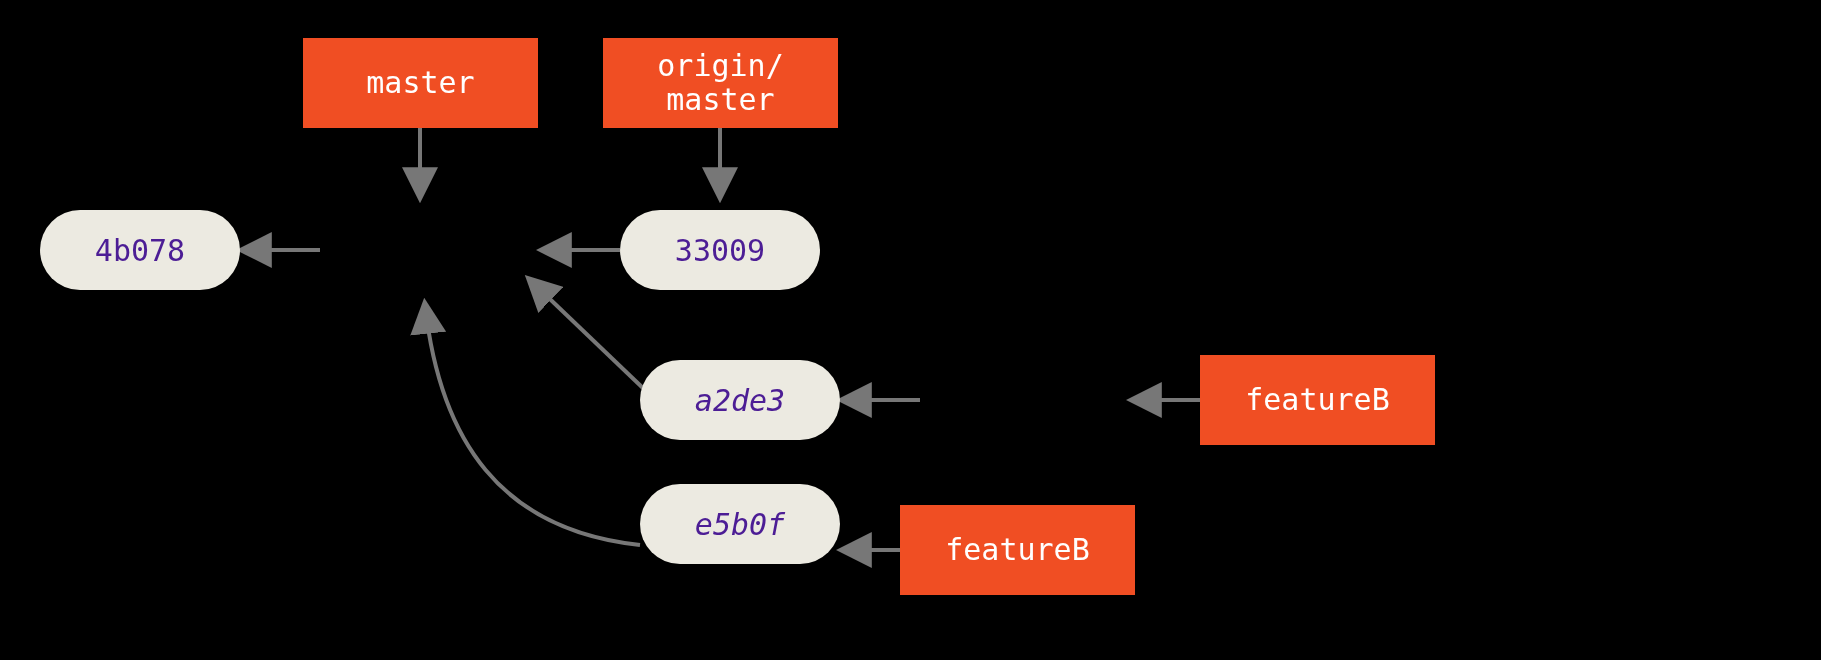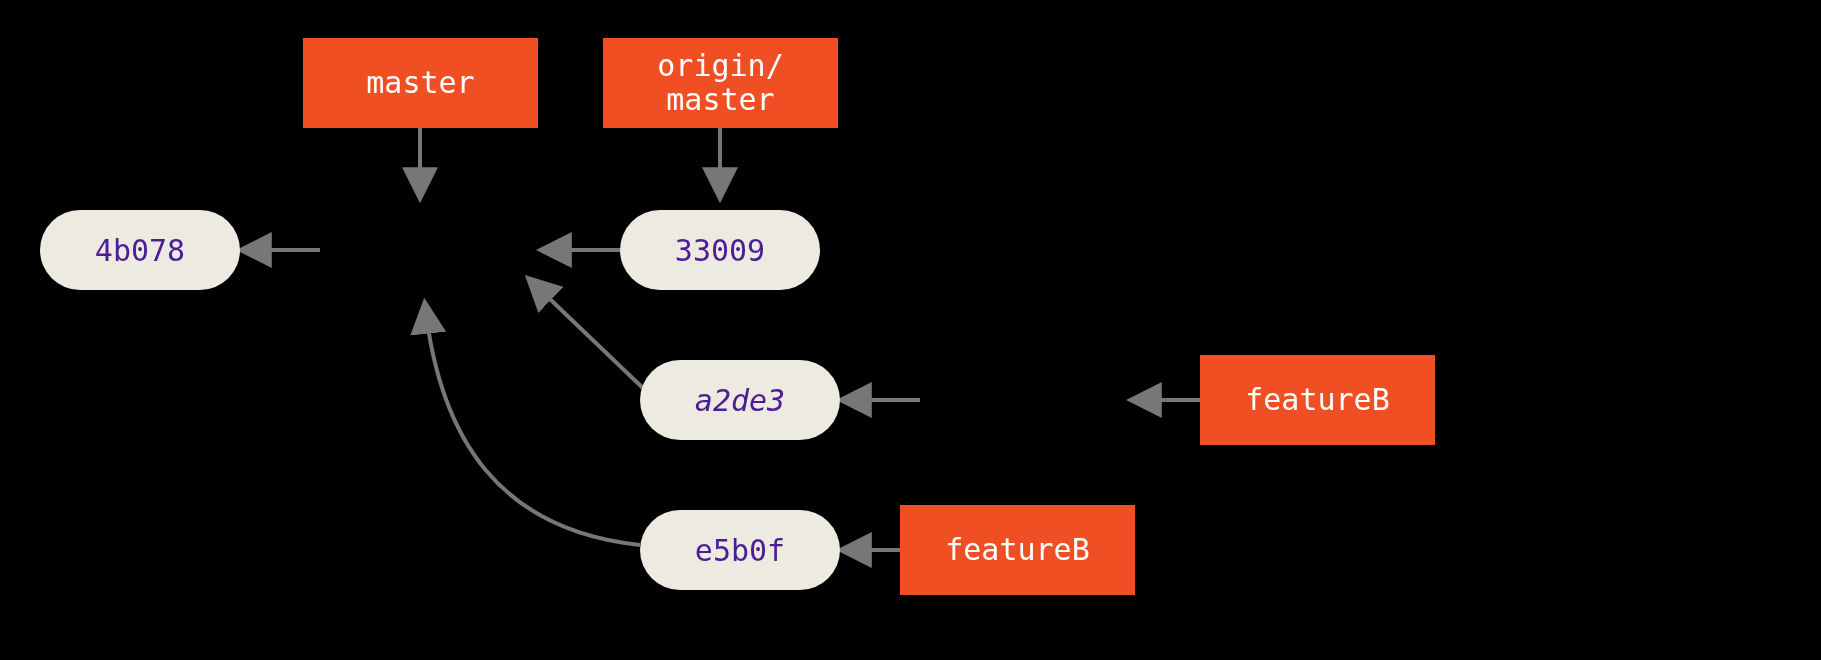--- a/index.html
+++ b/index.html
@@ -85,21 +85,21 @@
 
   <div class="commit" style="left:40px;  top:210px;">
     <span>4b078</span>
   </div>
   <div class="commit" style="left:620px; top:210px;">
     <span>33009</span>
   </div>
   <div class="commit" style="left:640px; top:360px;font-style:italic;">
     <span>a2de3</span>
   </div>
-  <div class="commit" style="left:640px; top:510px;">
+  <div class="commit" style="left:640px; top:484px;font-style:italic;">
     <span>e5b0f</span>
   </div>
 
   <div class="branch" style="left:303px; top:38px;">
     <span>master</span>
   </div>
   <div class="branch" style="left:603px; top:38px;text-align:center;">
     <span>origin/
 master</span>
   </div>

